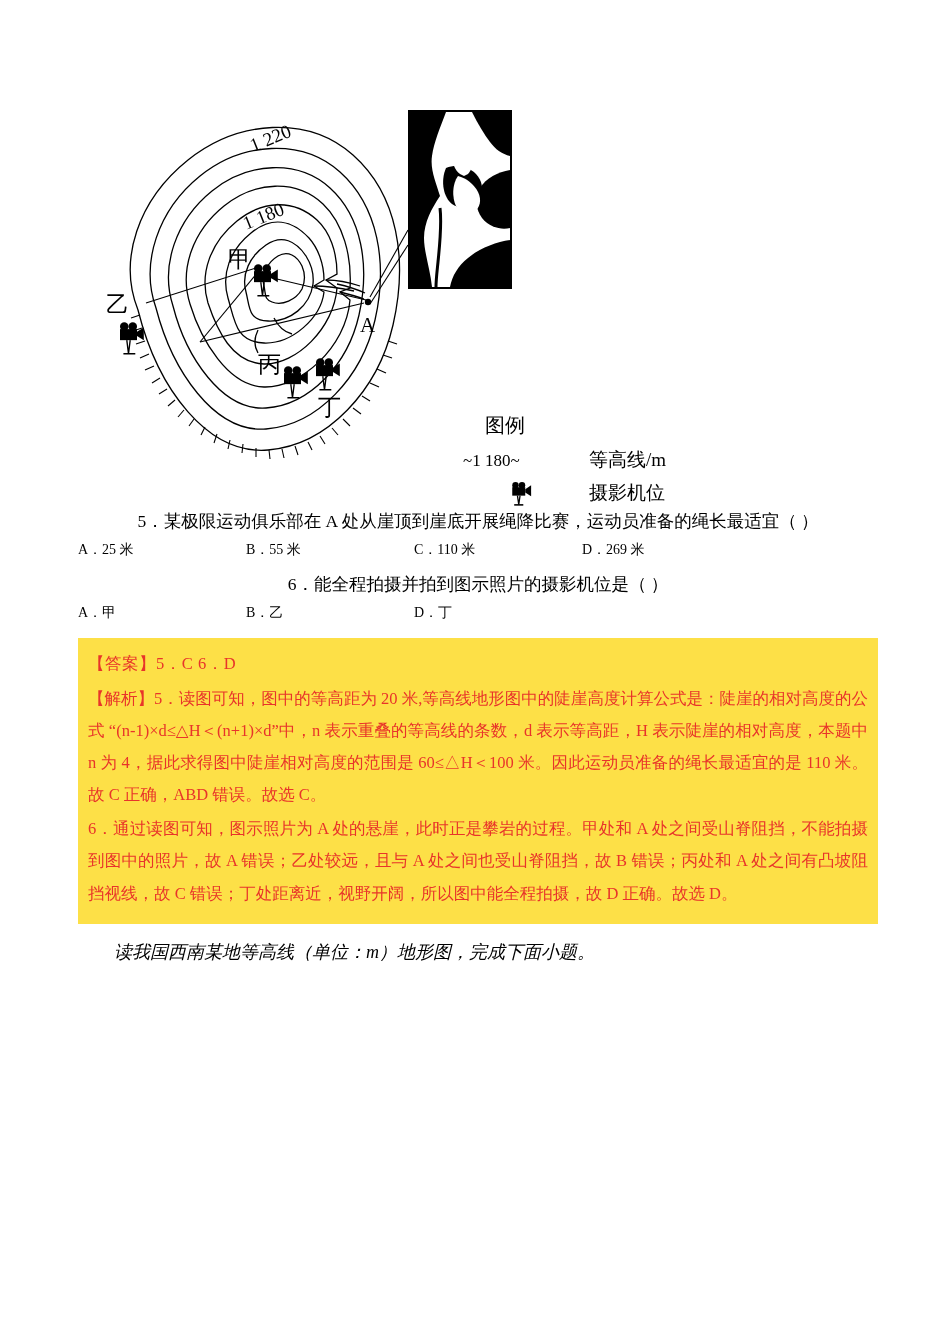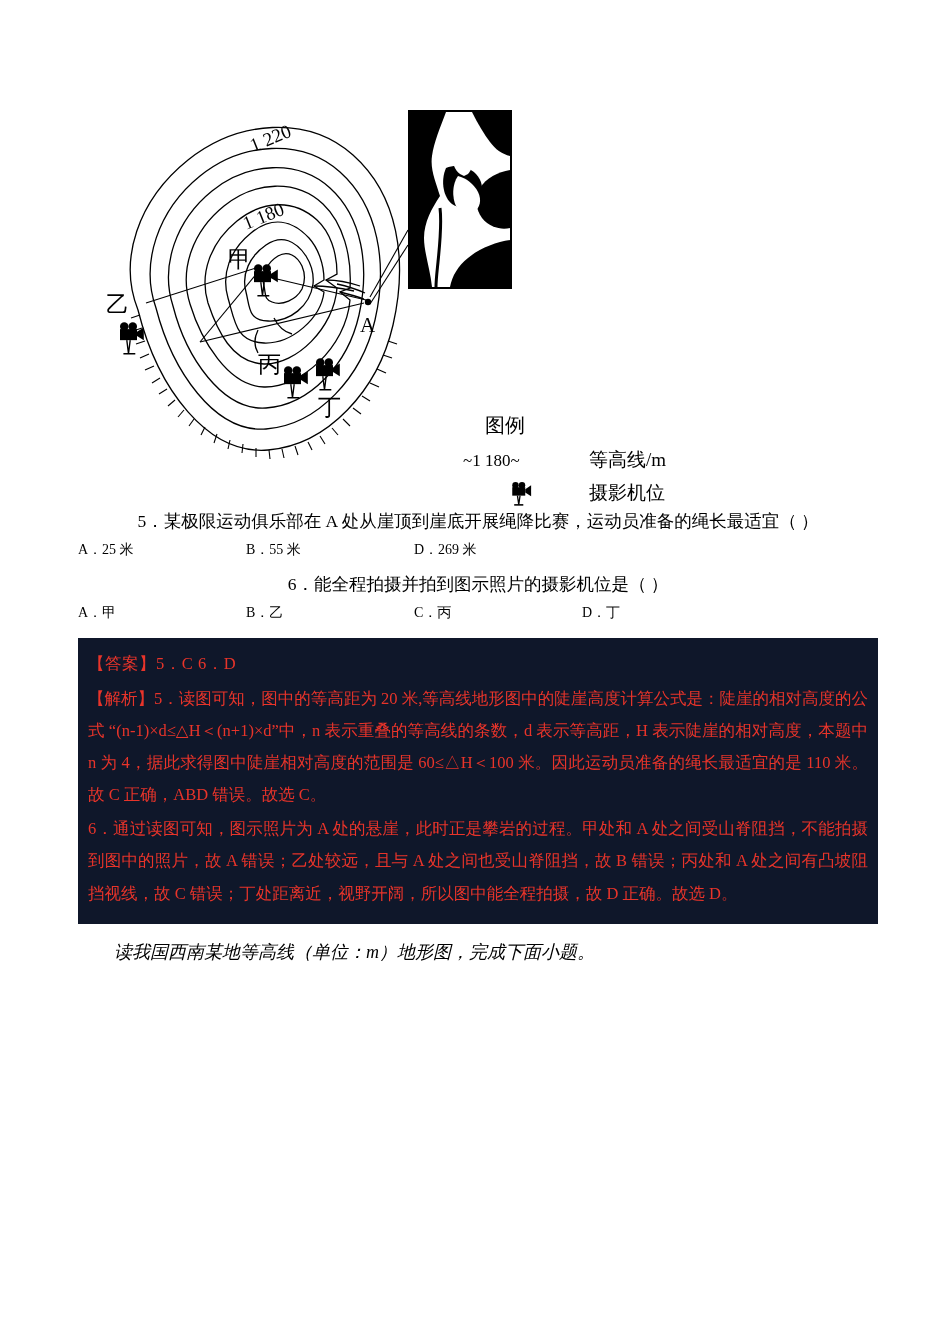--- a/index.html
+++ b/index.html
@@ -92,21 +92,21 @@
     font-size: 14px;
     line-height: 1.9;
   }
   .opts span {
     display: inline-block;
     width: 168px;
   }
 
   
   .answer-block {
-    background: #0f172a;
+    background: #fde047;
     color: #e8342a;
     padding: 10px 10px 12px 10px;
     margin-top: 12px;
     font-size: 16.5px;
     line-height: 1.95;
     text-align: justify;
   }
   .answer-block p {
     margin: 0 0 2px 0;
   }
@@ -294,32 +294,32 @@
       </div>
     </div>
 
     <div>
       <div class="q">
         <span>5．</span><span>某极限运动俱乐部在 A 处从崖顶到崖底开展绳降比赛，运动员准备的绳长最适宜（    ）</span>
       </div>
       <div class="opts">
         <span>A．25 米</span>
         <span>B．55 米</span>
+        <span>C．110 米</span>
         <span>D．269 米</span>
       </div>
     </div>
 
     <div>
       <div class="q">
         <span>6．</span><span>能全程拍摄并拍到图示照片的摄影机位是（    ）</span>
       </div>
       <div class="opts">
         <span>A．甲</span>
         <span>B．乙</span>
-        <span>C．丙</span>
         <span>D．丁</span>
       </div>
     </div>
 
     <div class="answer-block">
       <p class="ans-line">【答案】5．C   6．D</p>
       <p>【解析】5．读图可知，图中的等高距为 20 米,等高线地形图中的陡崖高度计算公式是：陡崖的相对高度的公式 “(n-1)×d≤△H＜(n+1)×d”中，n 表示重叠的等高线的条数，d 表示等高距，H 表示陡崖的相对高度，本题中 n 为 4，据此求得图中陡崖相对高度的范围是 60≤△H＜100 米。因此运动员准备的绳长最适宜的是 110 米。故 C 正确，ABD 错误。故选 C。</p>
       <p>6．通过读图可知，图示照片为 A 处的悬崖，此时正是攀岩的过程。甲处和 A 处之间受山脊阻挡，不能拍摄到图中的照片，故 A 错误；乙处较远，且与 A 处之间也受山脊阻挡，故 B 错误；丙处和 A 处之间有凸坡阻挡视线，故 C 错误；丁处距离近，视野开阔，所以图中能全程拍摄，故 D 正确。故选 D。</p>
     </div>
 

